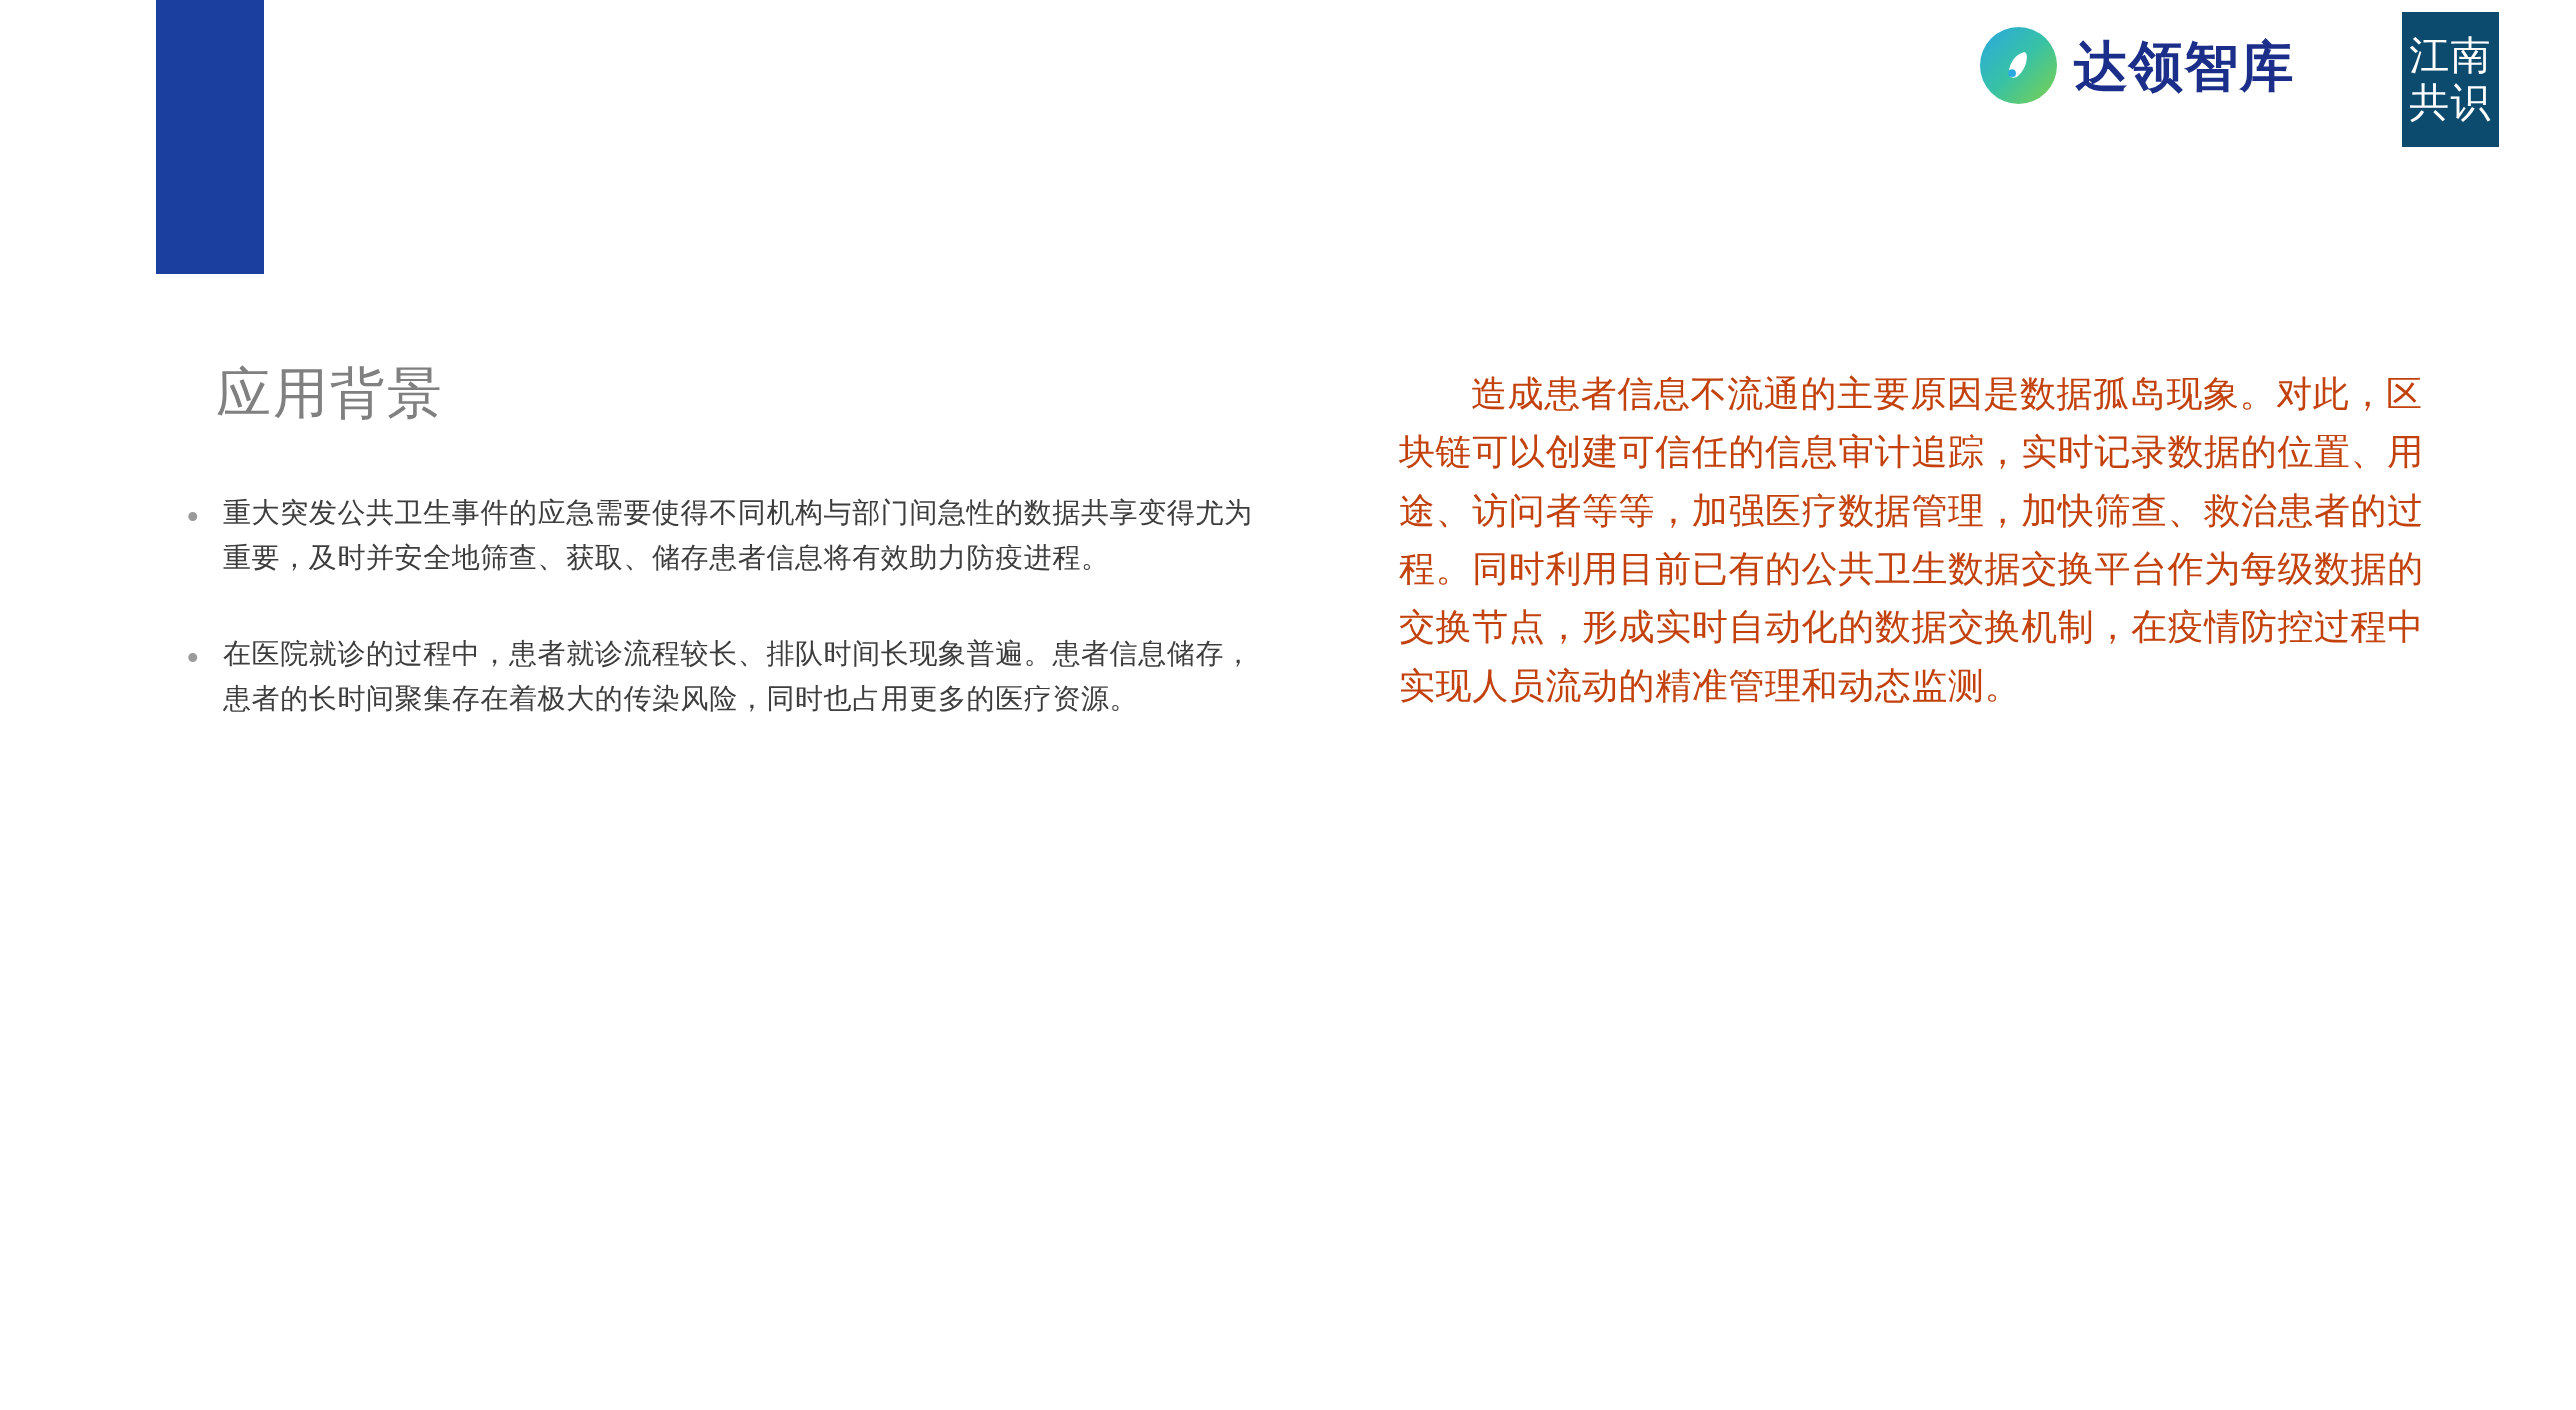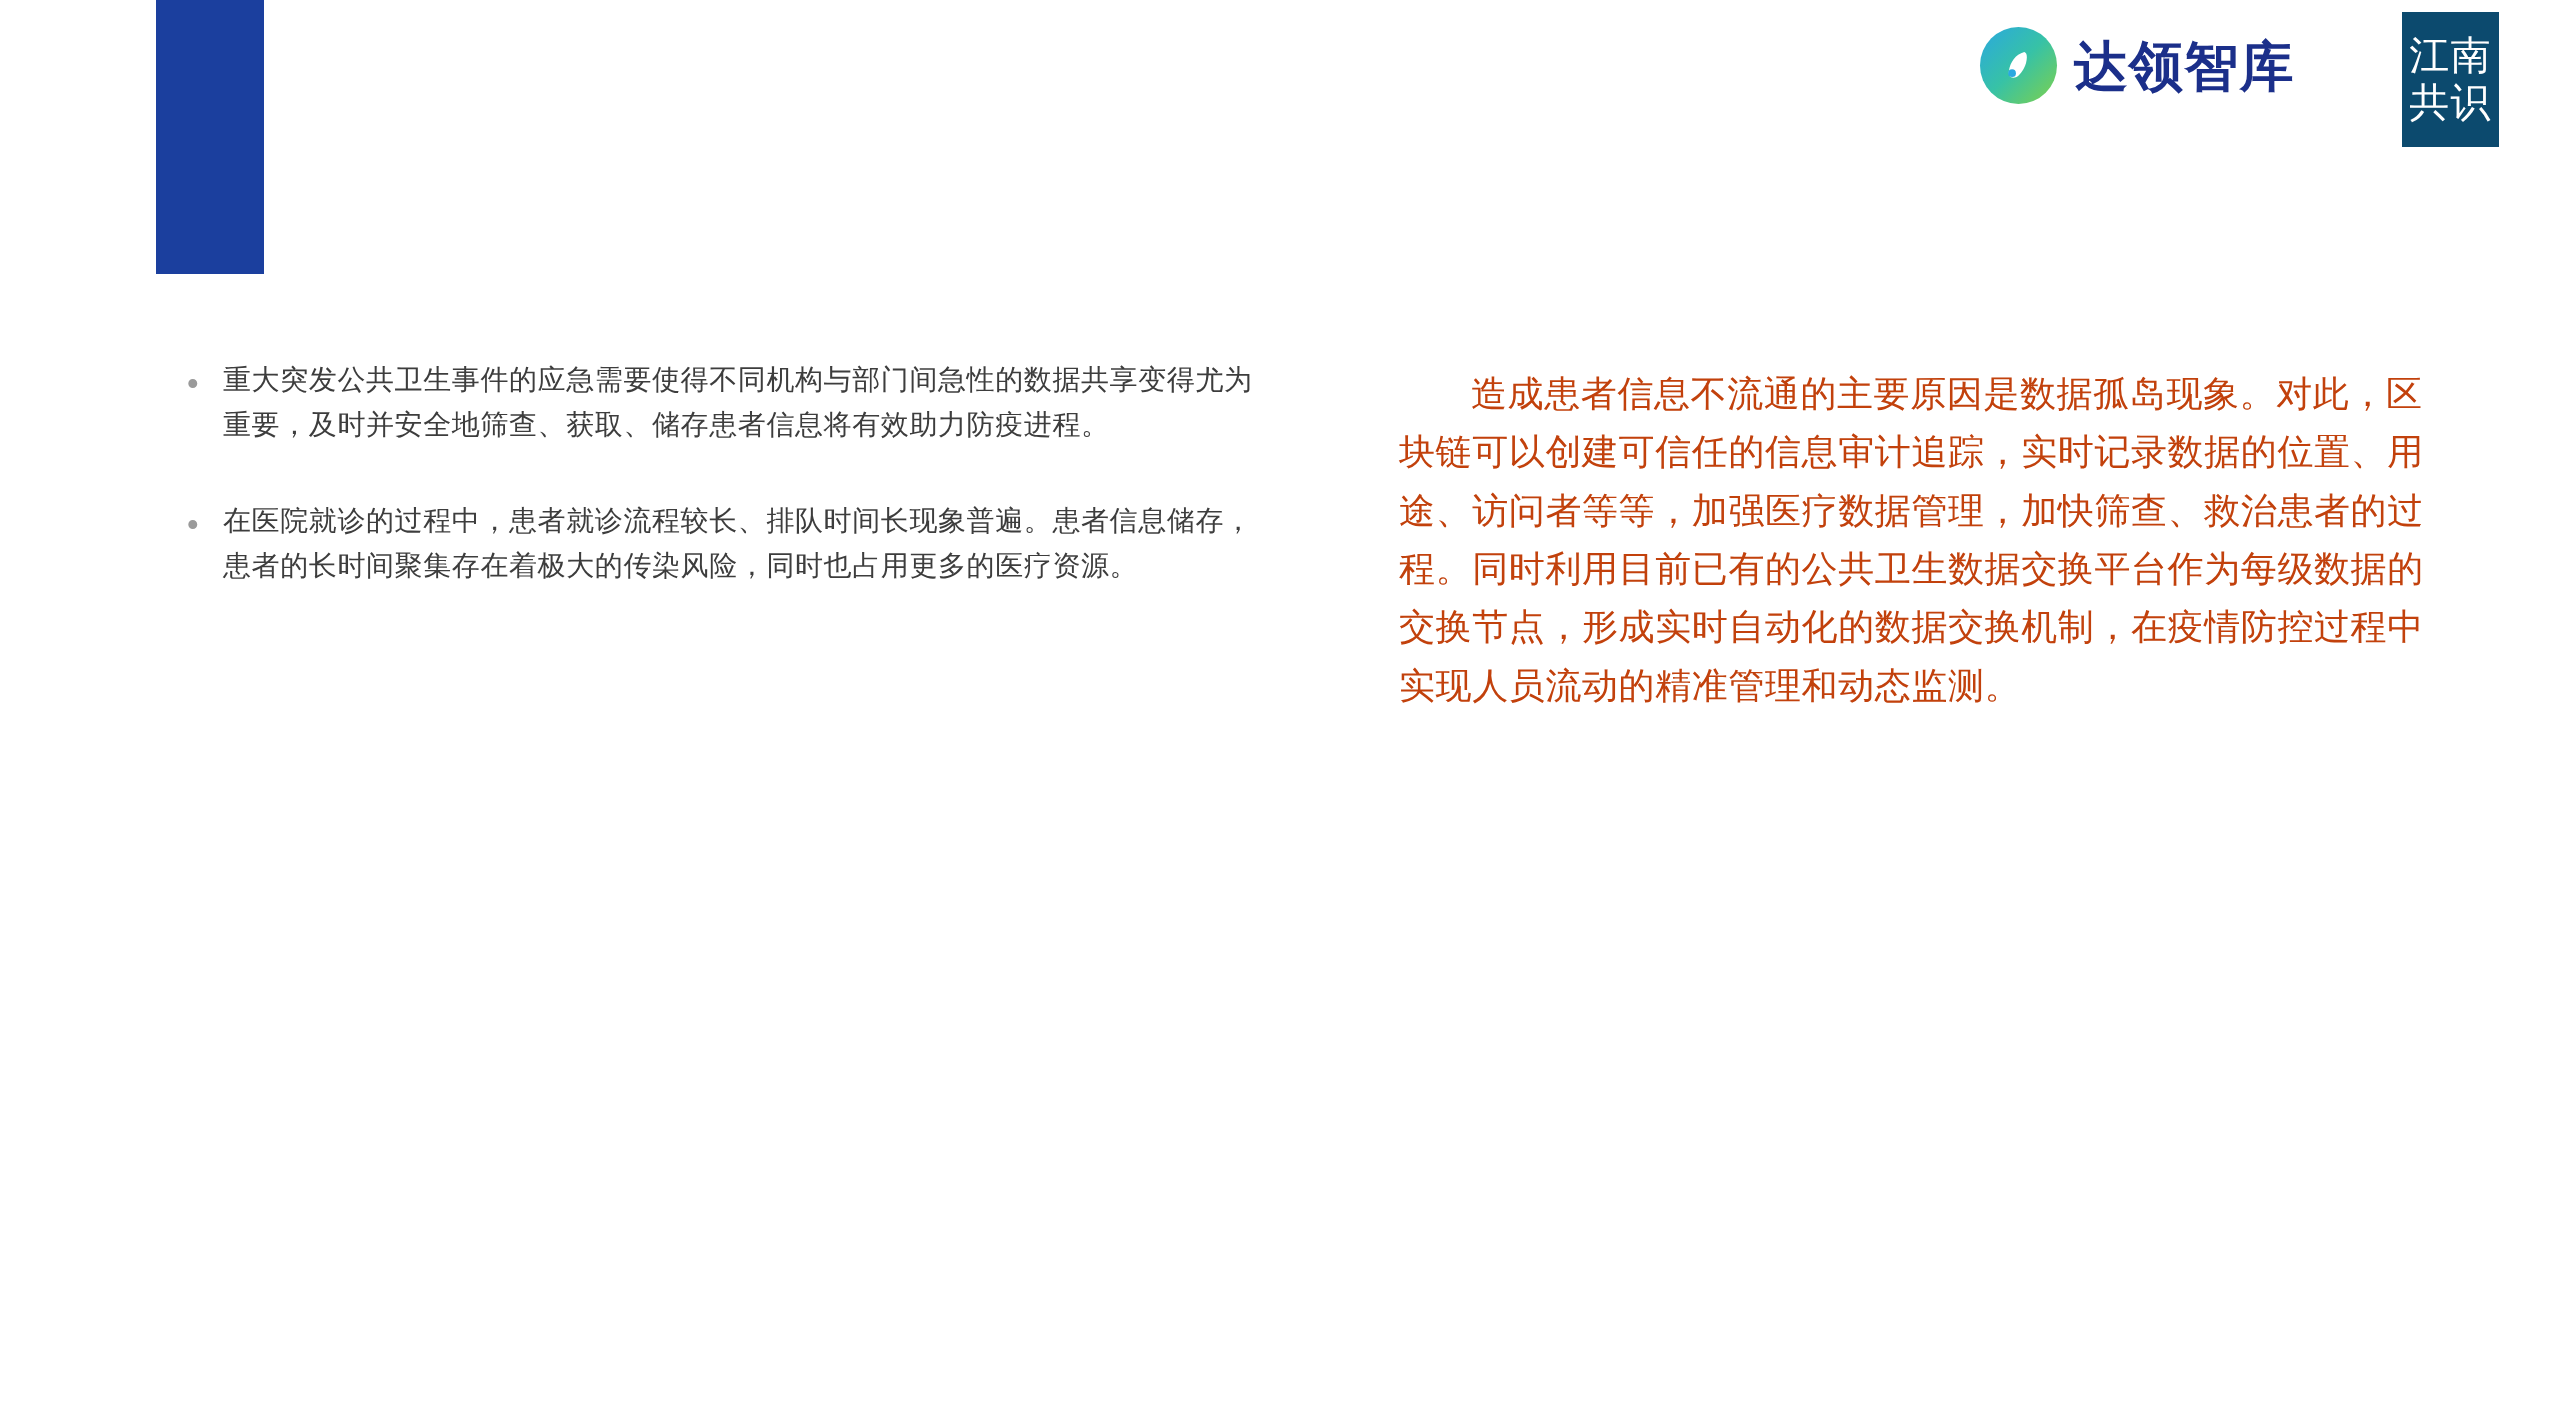--- a/index.html
+++ b/index.html
@@ -162,20 +162,21 @@
   </span>
   <span class="logo-text">达领智库</span>
 </div>
 
 <div class="stamp">
   <div>江南</div>
   <div>共识</div>
 </div>
 
 <div class="col col-left">
+  <div class="col-head">应用背景</div>
   <ul class="bullet-list">
     <li class="bullet-item">
       <span class="bullet-dot">•</span>
       <span class="bullet-text">重大突发公共卫生事件的应急需要使得不同机构与部门间急性的数据共享变得尤为重要，及时并安全地筛查、获取、储存患者信息将有效助力防疫进程。</span>
     </li>
     <li class="bullet-item">
       <span class="bullet-dot">•</span>
       <span class="bullet-text">在医院就诊的过程中，患者就诊流程较长、排队时间长现象普遍。患者信息储存，患者的长时间聚集存在着极大的传染风险，同时也占用更多的医疗资源。</span>
     </li>
   </ul>

